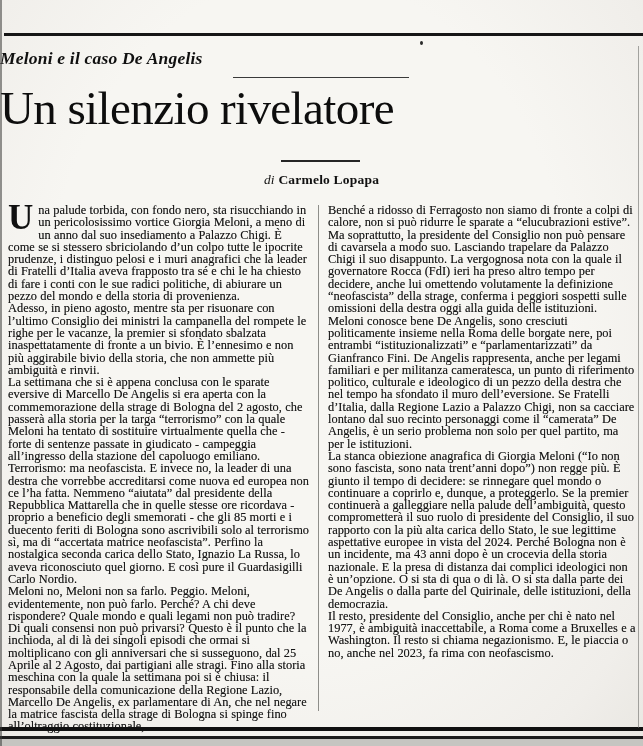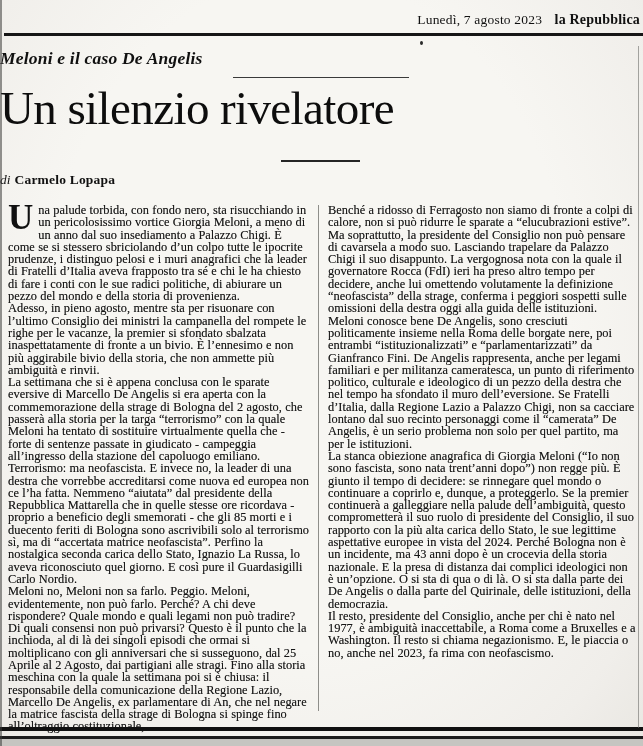--- a/index.html
+++ b/index.html
@@ -25,21 +25,21 @@
   .kicker {
     position:absolute; top:48px; left:0; width:100%; text-align:left;
     font-size:17.5px; font-style:italic; font-weight:bold; letter-spacing:0.2px; color:#101010;
   }
   .kicker-underline { position:absolute; top:77px; left:233px; width:176px; height:1.4px; background:#3a3a3a; }
   .headline {
     position:absolute; top:83px; left:0; width:100%; text-align:left;
     font-size:47px; font-weight:normal; letter-spacing:-0.6px; color:#0d0d0d; line-height:1.1;
   }
   .byline-rule { position:absolute; top:160px; left:281px; width:79px; height:2px; background:#252525; }
-  .byline { position:absolute; top:172px; left:0; width:100%; font-size:13.5px; color:#111; }
+  .byline { position:absolute; top:172px; left:0; width:100%; text-align:center; font-size:13.5px; color:#111; }
   .byline .prefix { font-style:italic; margin-right:4px; }
   .byline .author { font-weight:bold; letter-spacing:0.2px; }
 
   
   .columns { position:absolute; top:204px; left:8px; width:628px; display:flex; }
   .col {
     font-size:12.4px; line-height:12.3px; color:#161616;
     text-align:left; word-spacing:0.2px;
     text-shadow: 0 0 0.5px rgba(20,20,20,0.45);
   }
@@ -57,24 +57,20 @@
   .bottom-rule-2 { position:absolute; top:736px; left:0; width:643px; height:2.5px; background:#1c1c1c; }
   .bottom-gray   { position:absolute; top:739px; left:0; width:643px; height:7px; background:#c6c5c1; }
   .edge-left  { position:absolute; top:0; left:0; width:2px; height:746px; background:rgba(60,60,58,0.55); }
   .edge-right { position:absolute; top:46px; right:4px; width:1px; height:682px; background:rgba(110,110,106,0.6); }
 </style>
 </head>
 <body>
 
 <div class="page">
 
-  <div class="masthead">
-    <span class="date">Lunedì, 7 agosto 2023</span>
-    <span class="paper">la Repubblica</span>
-  </div>
   <div class="head-rule"></div>
   <div class="speck"></div>
 
   <div class="kicker">Meloni e il caso De Angelis</div>
   <div class="kicker-underline"></div>
 
   <h1 class="headline">Un silenzio rivelatore</h1>
 
   <div class="byline-rule"></div>
   <div class="byline">

